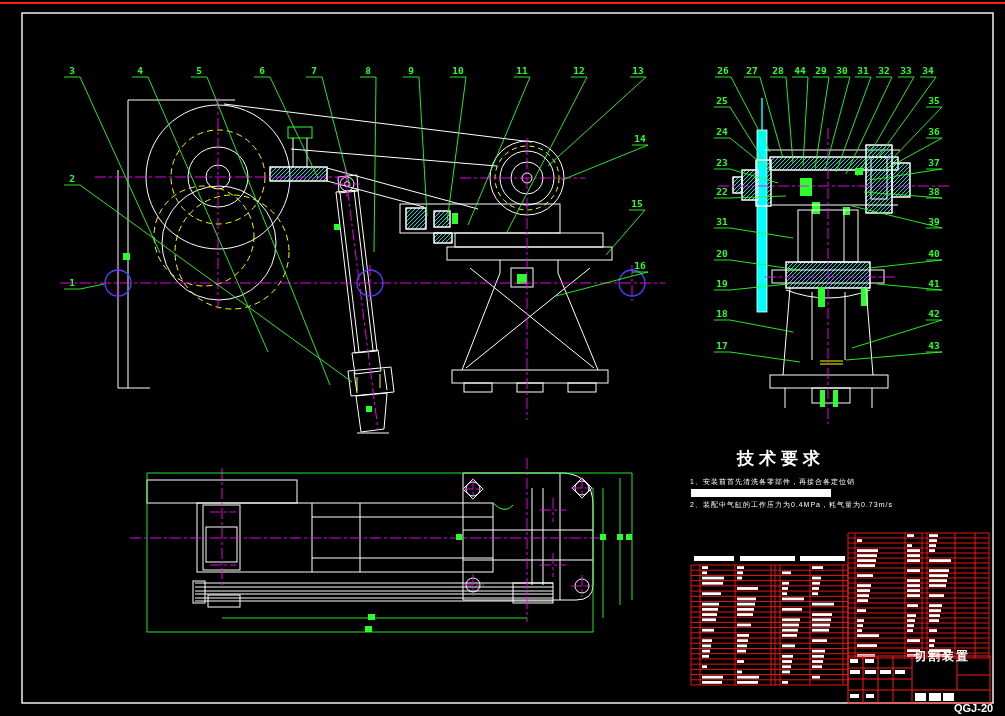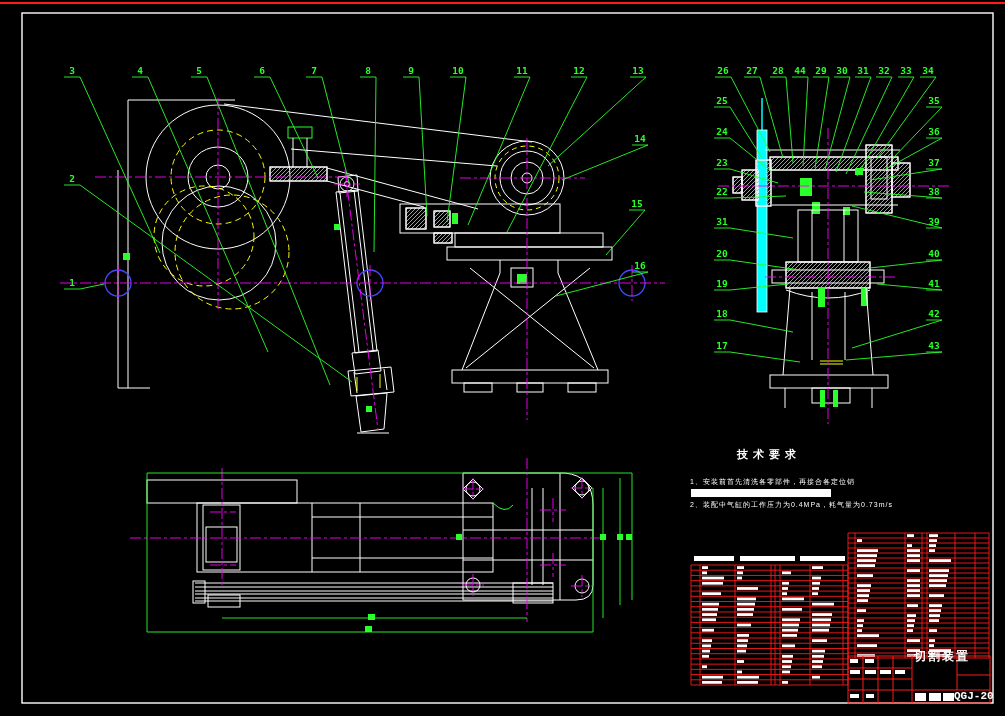--- a/index.html
+++ b/index.html
@@ -1,24 +1,24 @@
 <!DOCTYPE html>
 <html><head>
 <meta charset="utf-8">
 <style>
   html,body{margin:0;padding:0;background:#000;}
   .stage{position:relative;width:1005px;height:716px;background:#000;overflow:hidden;
          font-family:"Liberation Sans",sans-serif;}
   svg{position:absolute;left:0;top:0;}
   .txt{position:absolute;color:#fff;white-space:nowrap;}
-  .tech-heading{font-size:11px;font-weight:bold;letter-spacing:5px;}
+  .tech-heading{font-size:17px;font-weight:bold;letter-spacing:5px;}
   .tech-item{font-size:7px;letter-spacing:1px;}
   .tech-bar{position:absolute;background:#fff;}
   .tb-title{font-size:12px;font-weight:bold;letter-spacing:2px;}
-  .tb-code{font-size:11px;font-weight:bold;font-family:Liberation Mono, monospace;}
+  .tb-code{font-size:11px;font-weight:bold;font-family:Liberation Sans, sans-serif;margin-top:12px;}
 </style>
 </head>
 <body>
 
 <div class="stage">
 <svg id="cad" width="1005" height="716" viewBox="0 0 1005 716">
   <defs>
     <pattern id="hx" patternUnits="userSpaceOnUse" width="4" height="4">
       <path d="M0,4 L4,0" stroke="#00ffff" stroke-width="0.9"></path>
     </pattern>

